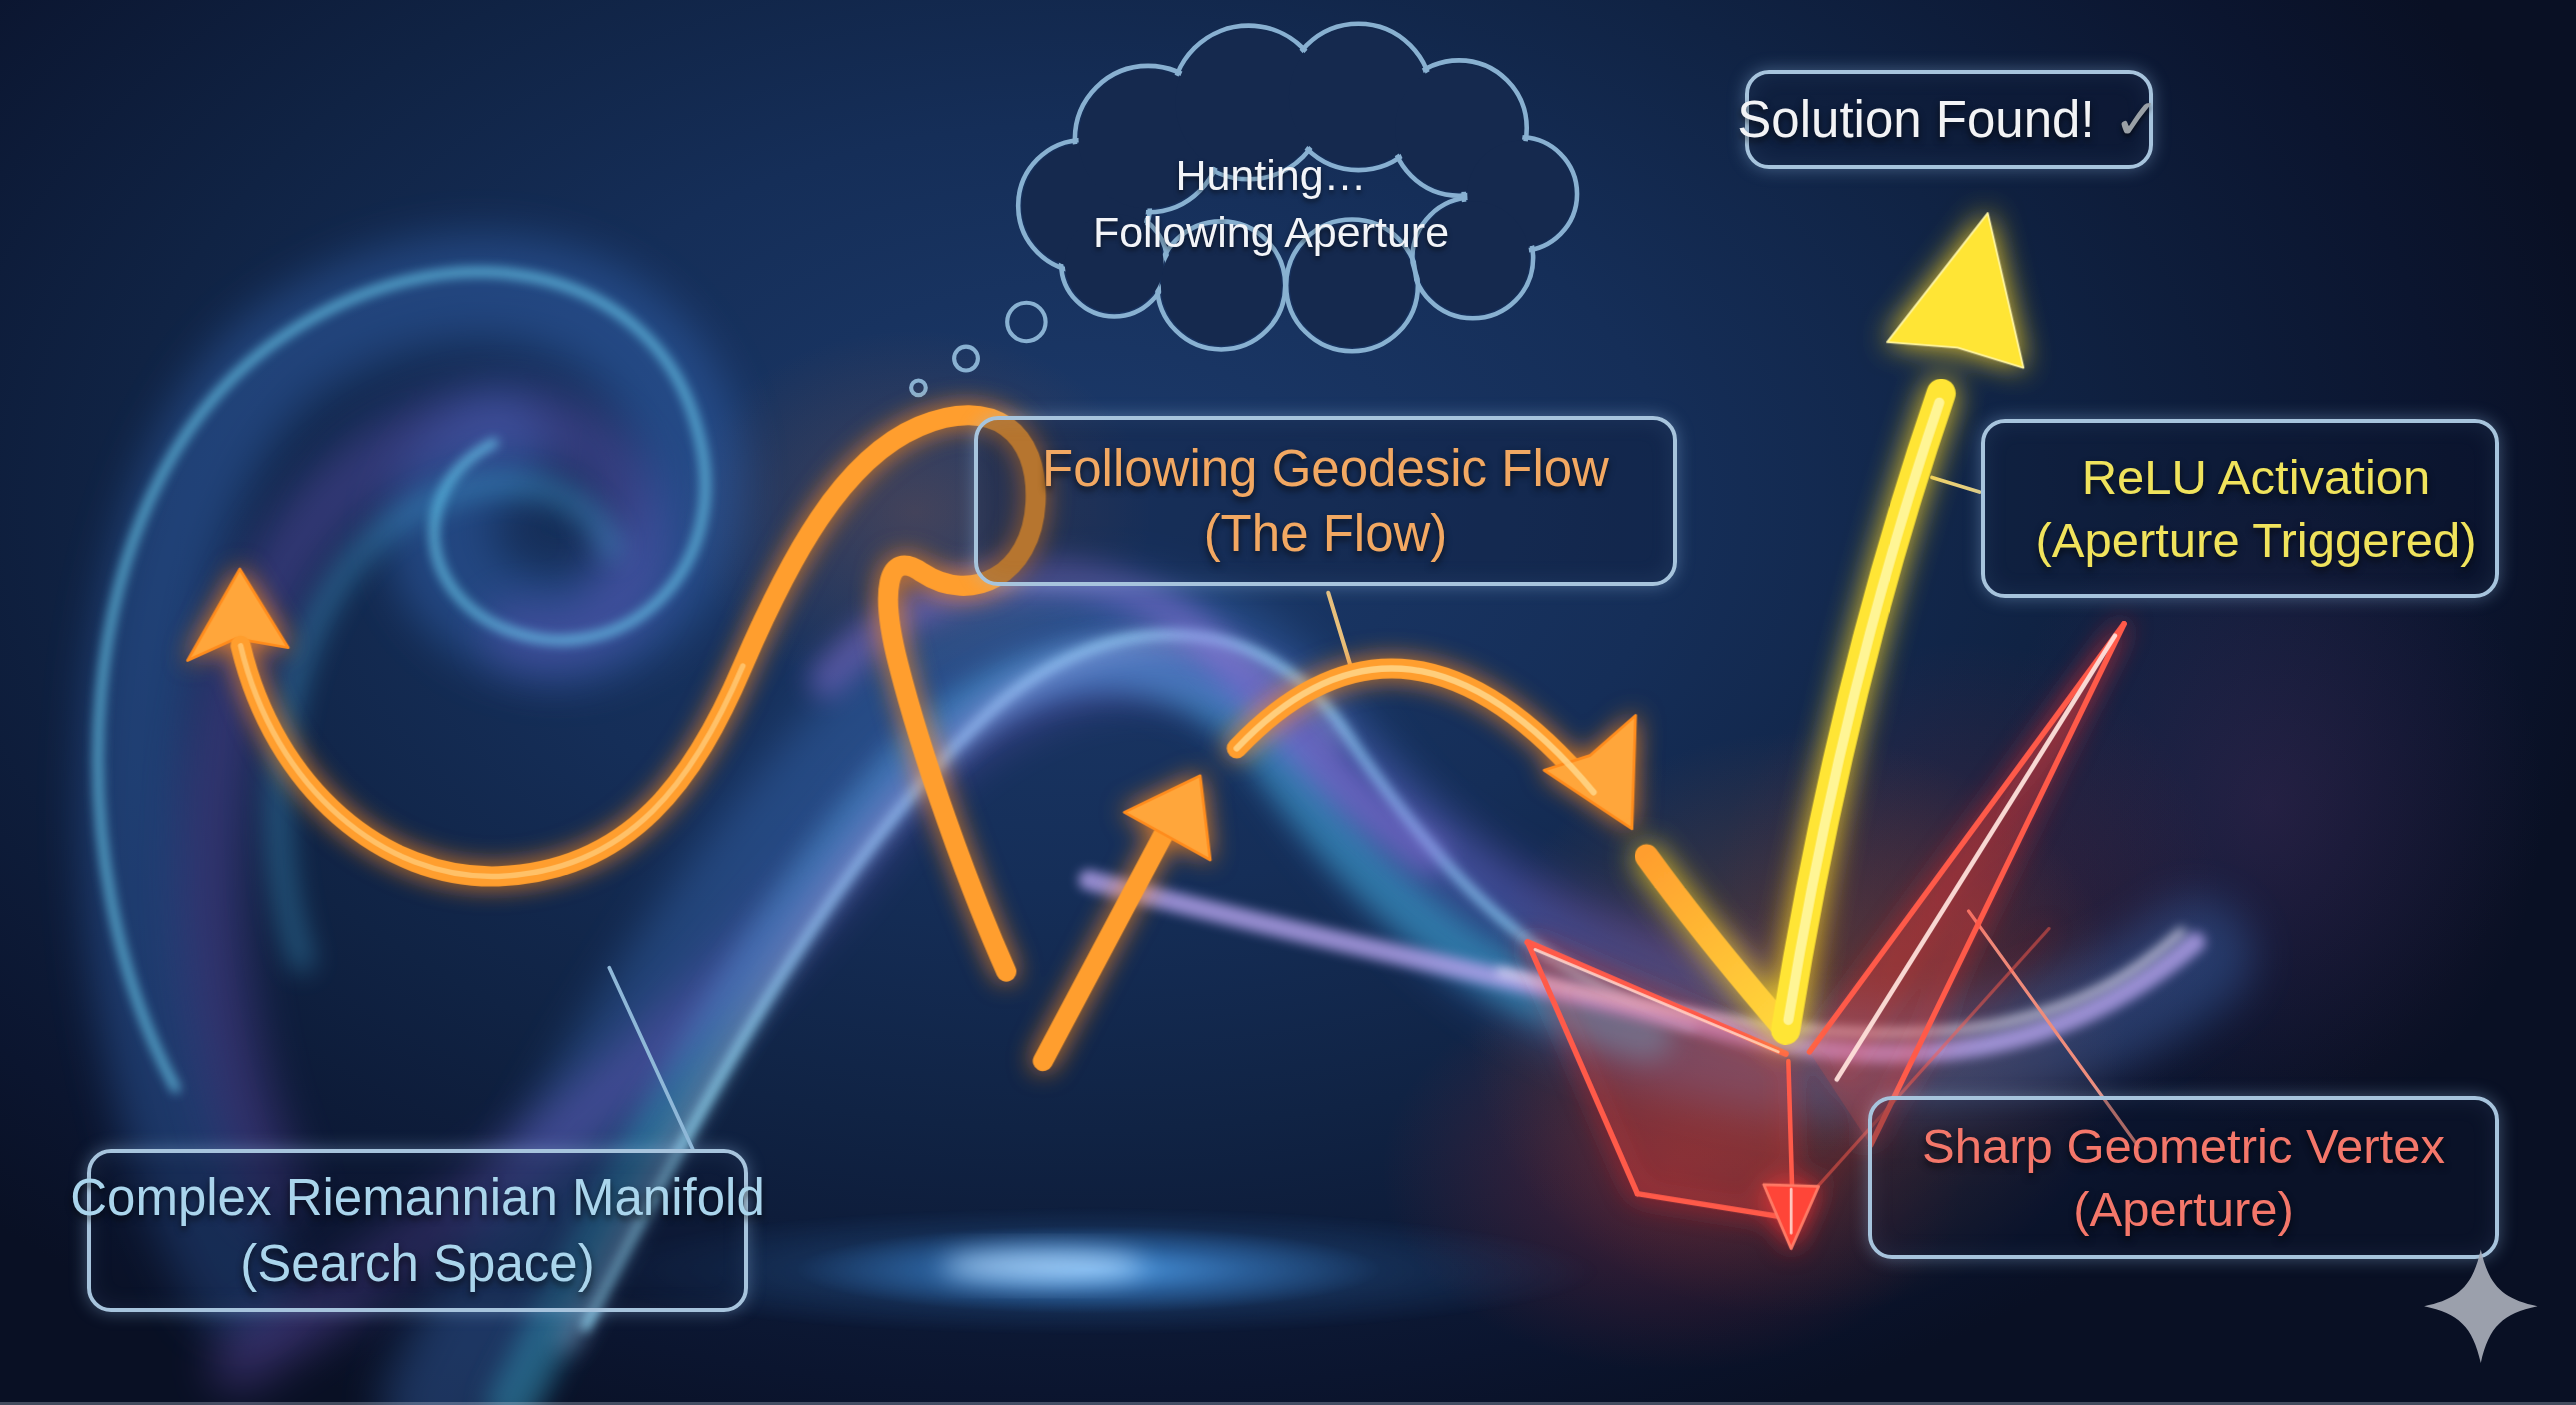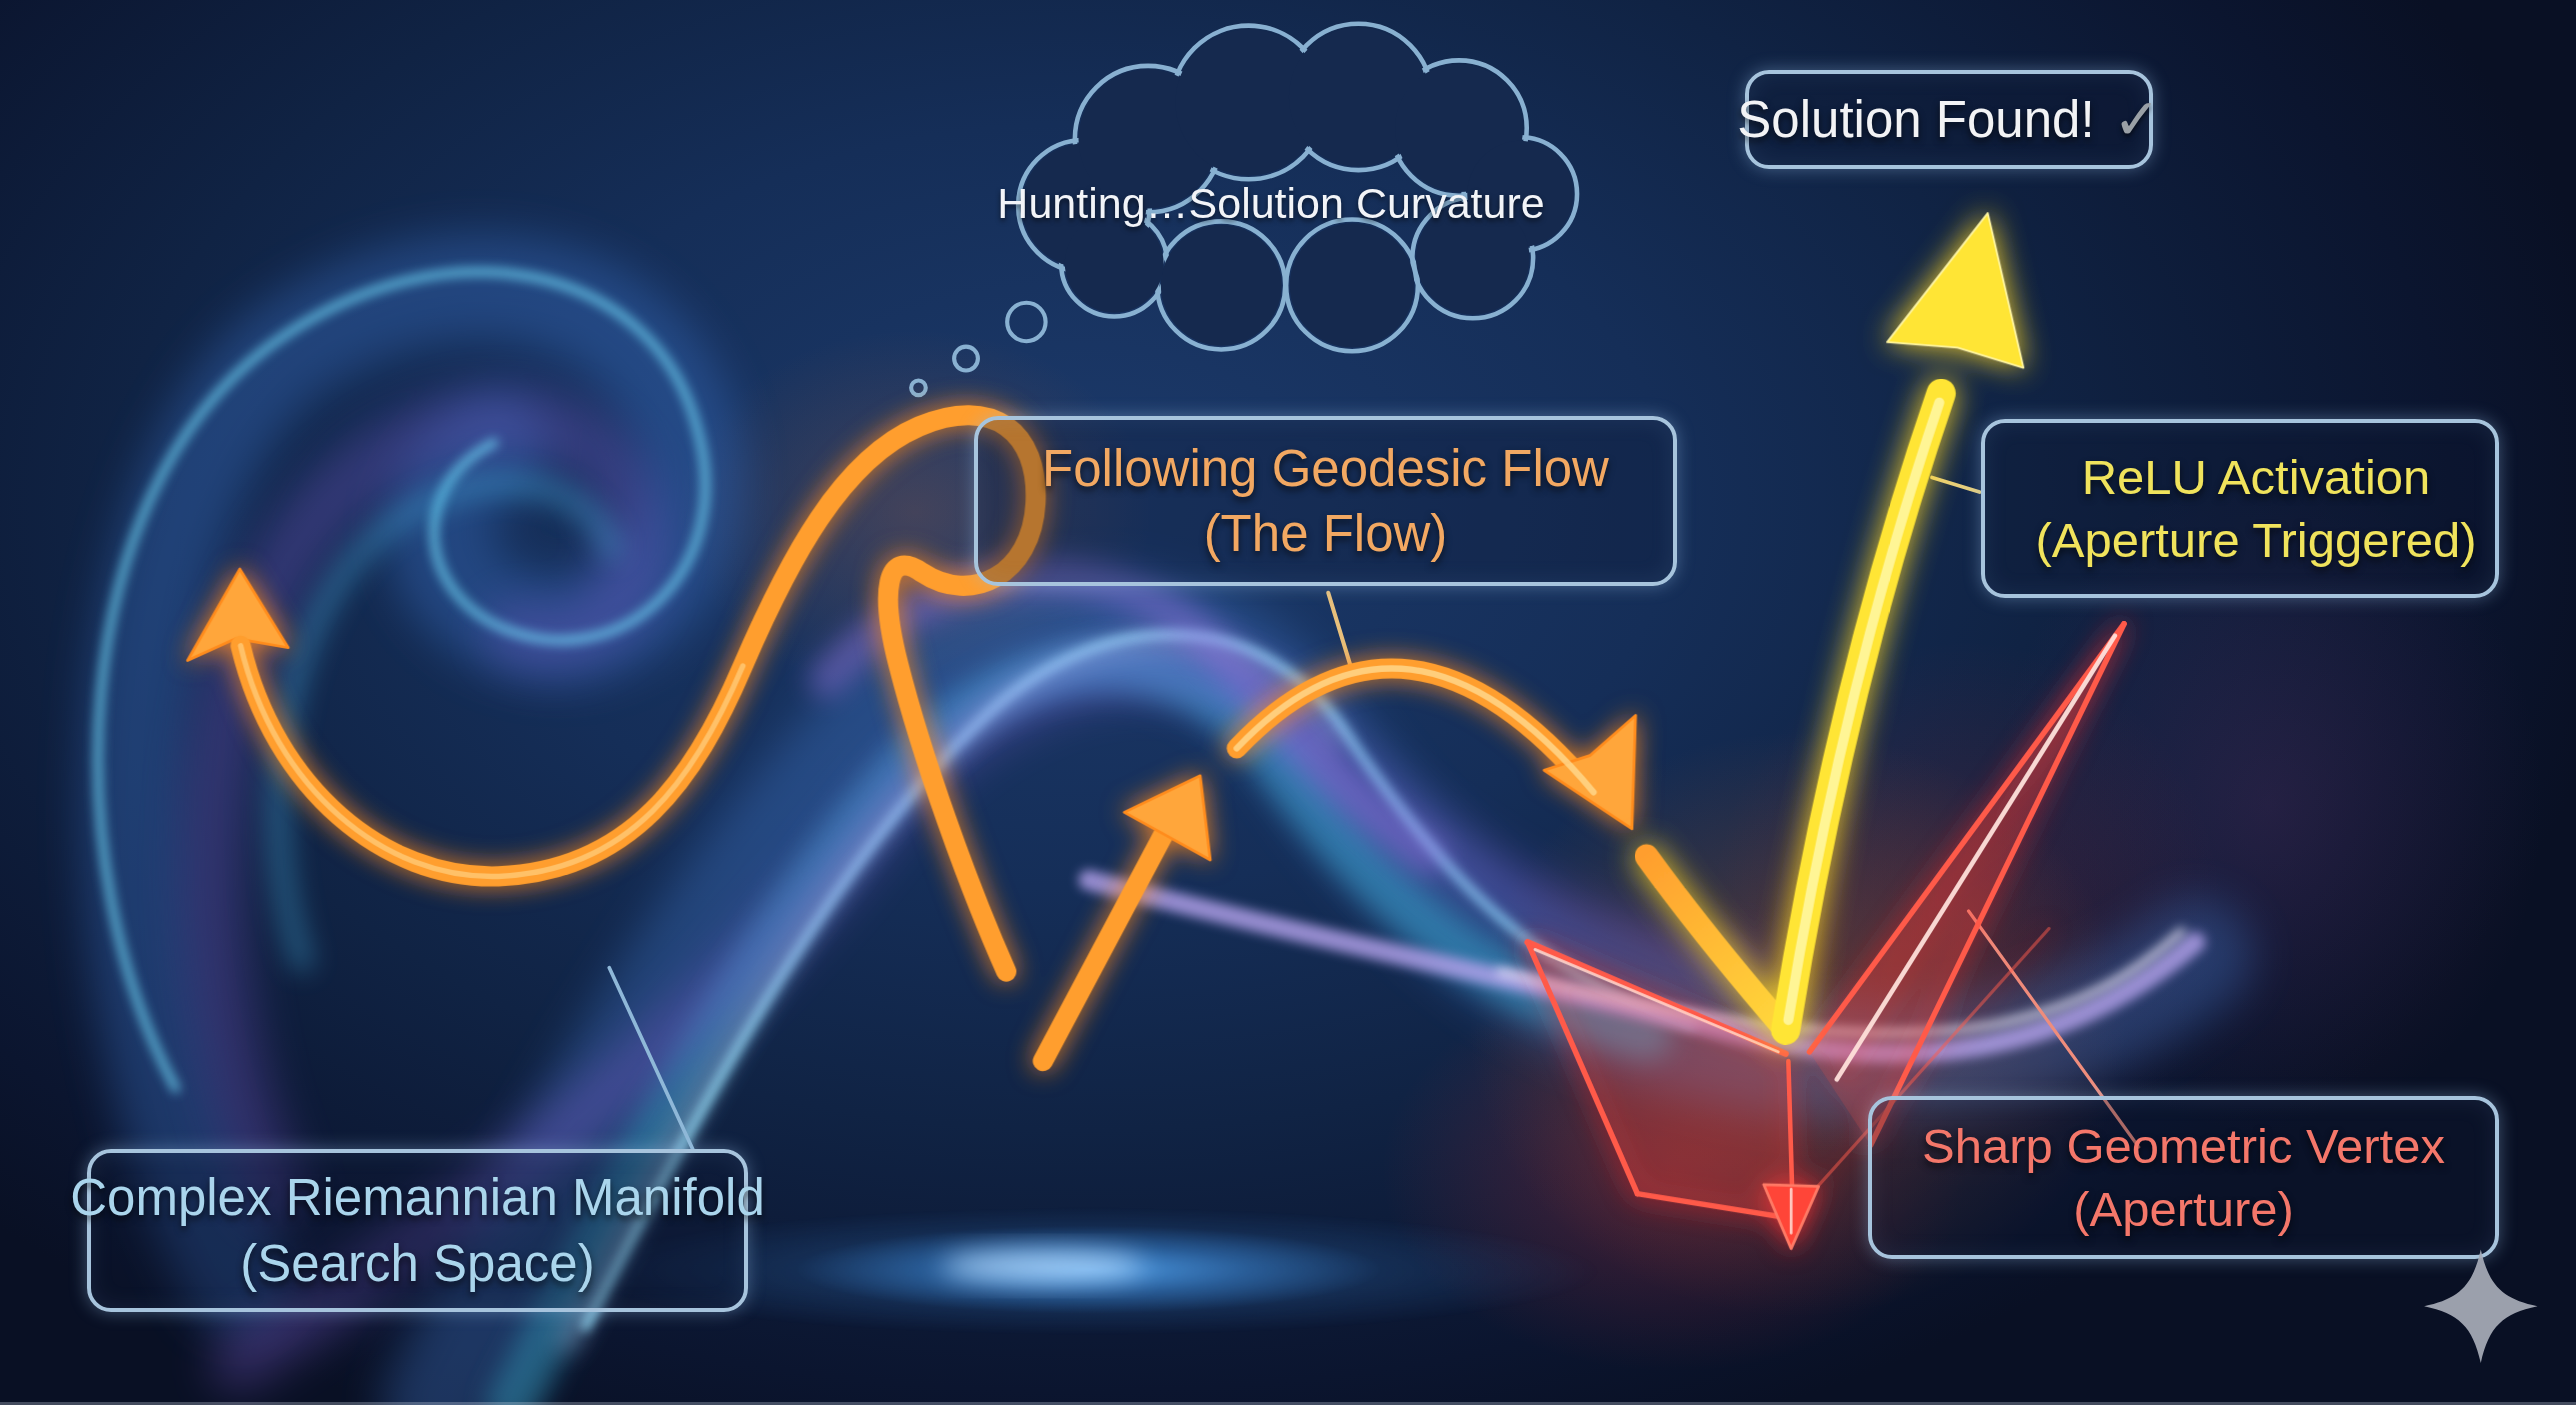--- a/index.html
+++ b/index.html
@@ -26,21 +26,21 @@
   #cb-geodesic{left:974px;top:416px;width:703px;height:170px;}
   #cb-geodesic .ln{font-size:51px;color:#f2a862;}
   #cb-relu{left:1981px;top:419px;width:518px;height:179px;padding-left:32px;}
   #cb-relu .ln{font-size:49px;color:#f0e35c;}
   #cb-vertex{left:1868px;top:1096px;width:631px;height:163px;}
   #cb-vertex .ln{font-size:49px;color:#f4776a;}
   #cb-manifold{left:87px;top:1149px;width:661px;height:163px;}
   #cb-manifold .ln{font-size:51px;color:#aad5ec;}
   #cloud-text{
     position:absolute;z-index:2;left:1015px;top:135px;width:512px;height:137px;
-    display:flex;flex-direction:row;justify-content:center;align-items:center;
+    display:flex;flex-direction:column;justify-content:center;align-items:center;
     text-align:center;color:#f2f4f8;font-size:43px;line-height:1.32;
   }
   #cloud-text .ln{text-shadow:0 2.7px 5.5px rgba(0,0,0,0.55);white-space:nowrap;}
   #overlay{z-index:3;pointer-events:none;}
   #bottom-line{position:absolute;z-index:4;left:0;bottom:0;width:2576px;height:2.7px;background:rgba(205,215,230,0.30);}
 </style>
 </head>
 <body>
 
 <div id="stage">
@@ -193,21 +193,21 @@
 
     <g>
       <ellipse cx="1190" cy="1390" rx="560" ry="70" fill="url(#gBlueGlow)" opacity="0.5"></ellipse>
       <ellipse cx="1190" cy="1388" rx="320" ry="48" fill="url(#gBlueGlow)"></ellipse>
       <ellipse cx="1140" cy="1384" rx="110" ry="16" fill="#bfe0ff" opacity="0.75" filter="url(#b14)"></ellipse>
     </g>
   </svg>
 
   <div id="cloud-text">
     <span class="ln">Hunting…</span>
-    <span class="ln">Solution Curvature</span>
+    <span class="ln">Following Aperture</span>
   </div>
 
   <div id="cb-solution" class="callout">
     <span class="ln">Solution Found!</span>
     <span class="check">✓</span>
   </div>
 
   <div id="cb-geodesic" class="callout">
     <span class="ln">Following Geodesic Flow</span>
     <span class="ln">(The Flow)</span>

